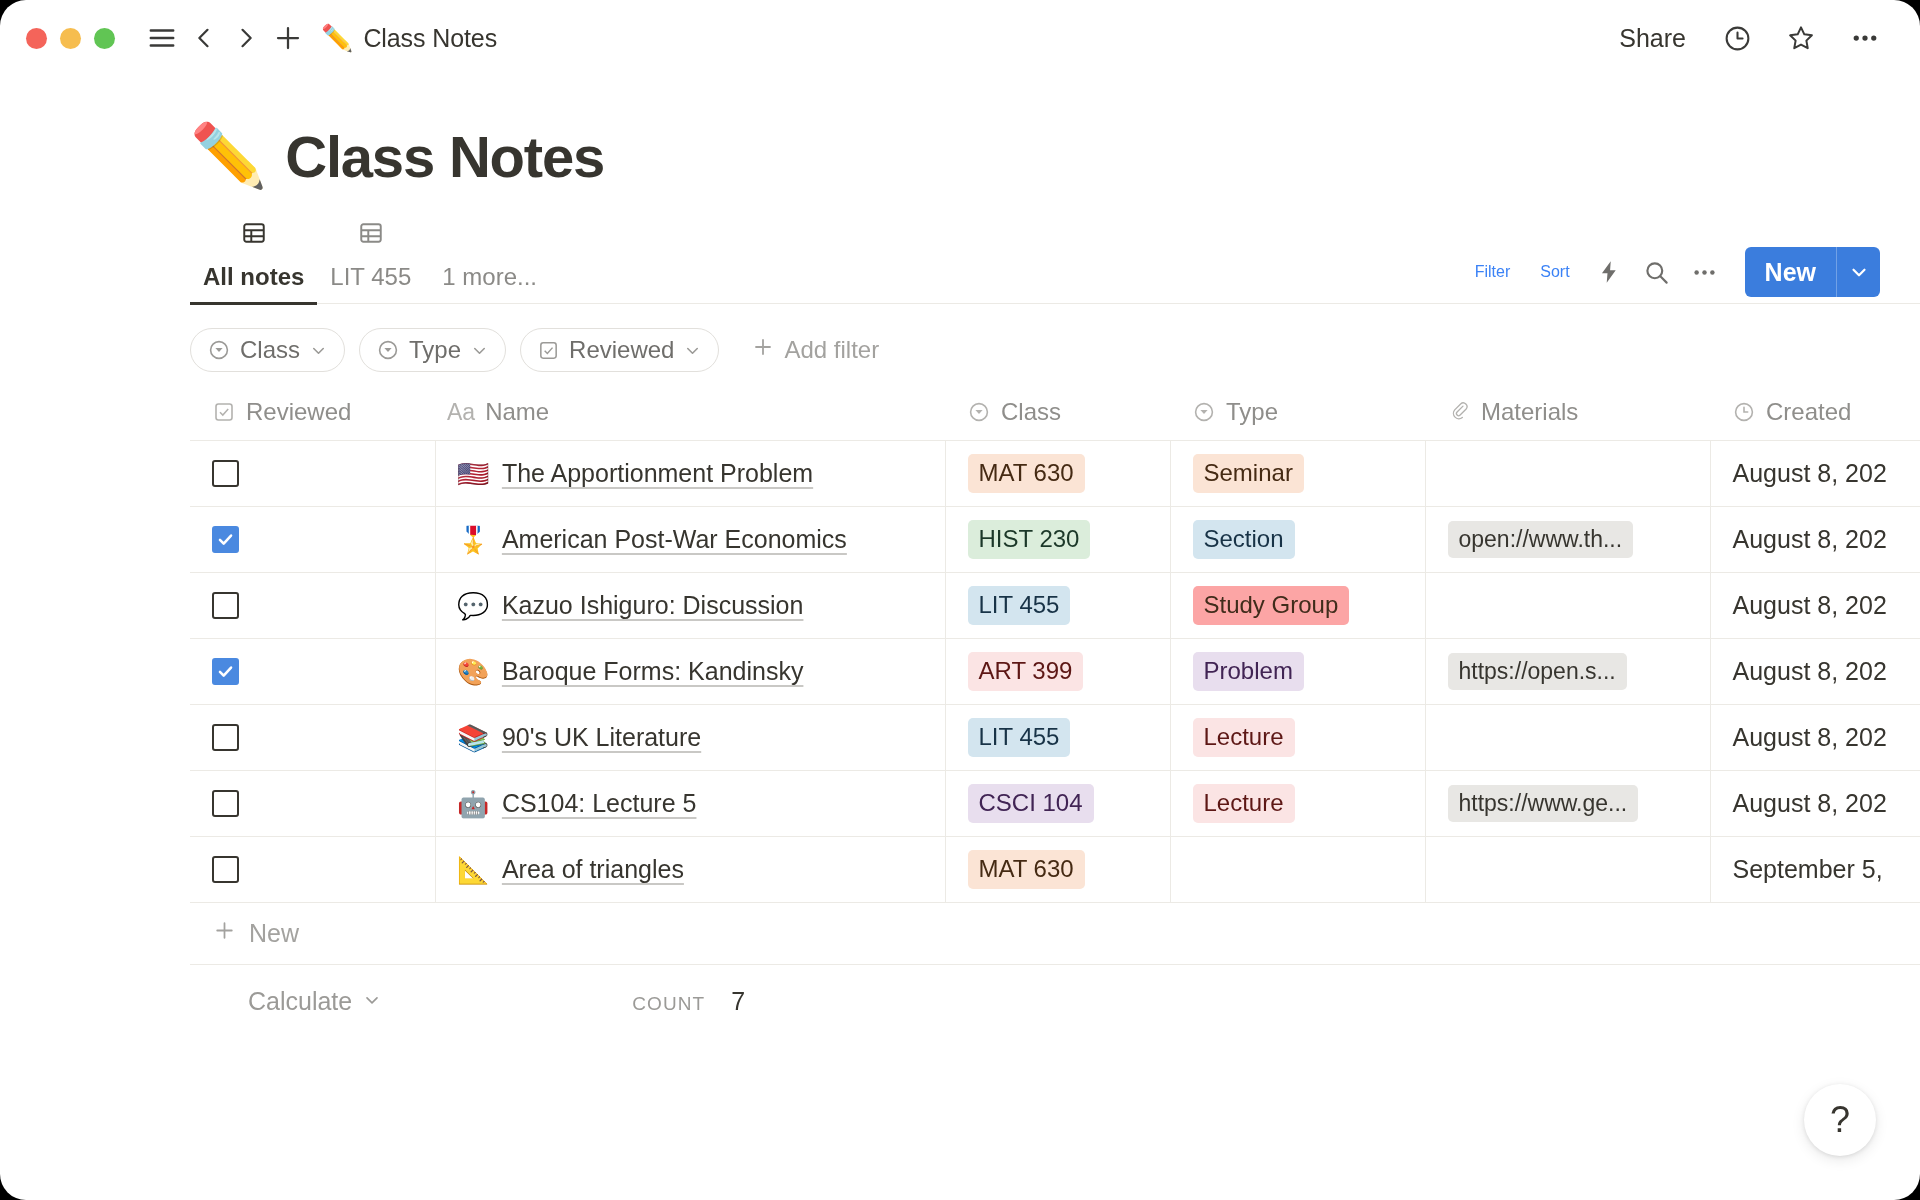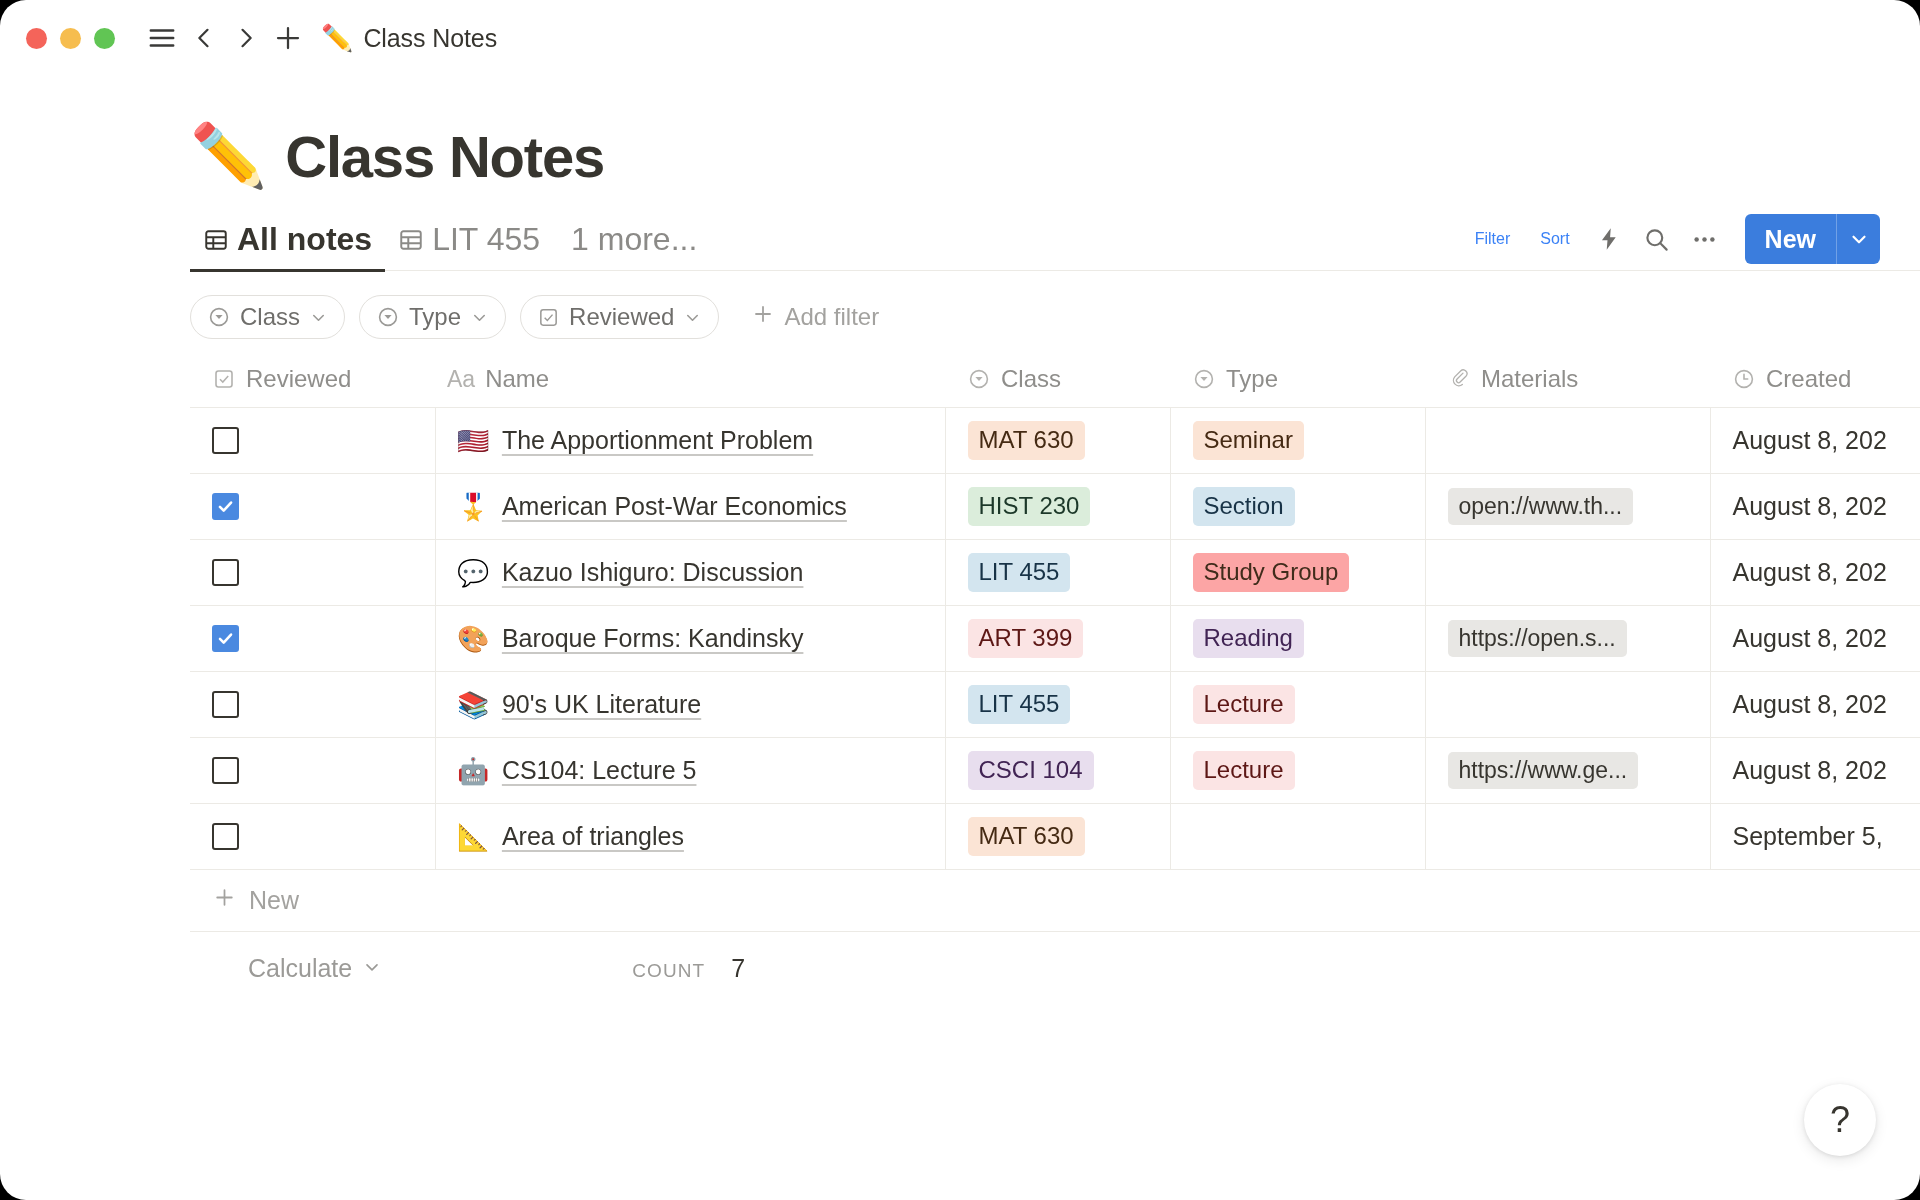--- a/index.html
+++ b/index.html
@@ -87,26 +87,27 @@
     display: flex;
     align-items: flex-end;
     border-bottom: 1.5px solid #eceae5;
     position: relative;
     padding-right: 40px;
   }
   #views-left { display: flex; align-items: flex-end; gap: 0; }
   .view-tab {
     display: flex;
     align-items: center;
-    gap: 8px;
+    gap: 17px;
     padding: 6px 13px 12px 13px;
-    font-size: 32px;
+    font-size: 24px;
     color: #8b8a87;
     position: relative;
     white-space: nowrap;
+    flex-direction: column;
   }
   .view-tab.active { color: #37352f; font-weight: bold; }
   .view-tab.active::after {
     content: "";
     position: absolute;
     left: 0; right: 0; bottom: -1.5px;
     height: 2.5px;
     background: #37352f;
   }
   .view-tab .vicon { display: flex; align-items: center; }
@@ -371,20 +372,41 @@
       <svg width="30" height="30" viewBox="0 0 24 24" fill="none" stroke="currentColor" stroke-width="1.8" stroke-linecap="round">
         <path d="M12 4v16M4 12h16"></path>
       </svg>
     </div>
 
     <div id="crumb">
       <span class="emoji">✏️</span>
       <span class="text">Class Notes</span>
     </div>
 
+    <div id="tb-right">
+      <div id="share-btn">Share</div>
+      <div class="tb-icon">
+        <svg width="29" height="29" viewBox="0 0 24 24" fill="none" stroke="currentColor" stroke-width="1.7" stroke-linecap="round" stroke-linejoin="round">
+          <circle cx="12" cy="12" r="9"></circle>
+            <path d="M12 7v5h4.2"></path>
+        </svg>
+      </div>
+      <div class="tb-icon">
+        <svg width="30" height="30" viewBox="0 0 24 24" fill="none" stroke="currentColor" stroke-width="1.6" stroke-linejoin="round">
+          <path d="M12 3.5l2.65 5.55 6.05.82-4.4 4.22 1.08 6.06L12 17.3l-5.38 2.85 1.08-6.06-4.4-4.22 6.05-.82z"></path>
+        </svg>
+      </div>
+      <div class="tb-icon">
+        <svg width="30" height="30" viewBox="0 0 24 24" fill="currentColor">
+          <circle cx="5" cy="12" r="2.1"></circle>
+            <circle cx="12" cy="12" r="2.1"></circle>
+            <circle cx="19" cy="12" r="2.1"></circle>
+        </svg>
+      </div>
+    </div>
   </div>
 
   <div id="page">
 
     <div id="title-row">
       <span id="title-emoji">✏️</span>
       <span id="title-text">Class Notes</span>
     </div>
 
     <div id="views">
@@ -687,21 +709,21 @@
                   <span class="nm">Baroque Forms: Kandinsky</span>
                 </div>
               </td>
               <td>
                 <div class="cell">
                   <span class="pill" style="background: rgb(251, 228, 228); color: rgb(93, 23, 21);">ART 399</span>
                 </div>
               </td>
               <td>
                 <div class="cell">
-                  <span class="pill" style="background: rgb(232, 222, 238); color: rgb(65, 36, 84);">Reading</span>
+                  <span class="pill" style="background: rgb(232, 222, 238); color: rgb(65, 36, 84);">Problem</span>
                 </div>
               </td>
               <td>
                 <div class="cell">
                   <span class="url">https://open.s...</span>
                 </div>
               </td>
               <td class="last">
                 <div class="cell">
                   <span class="datetxt">August 8, 202</span>

